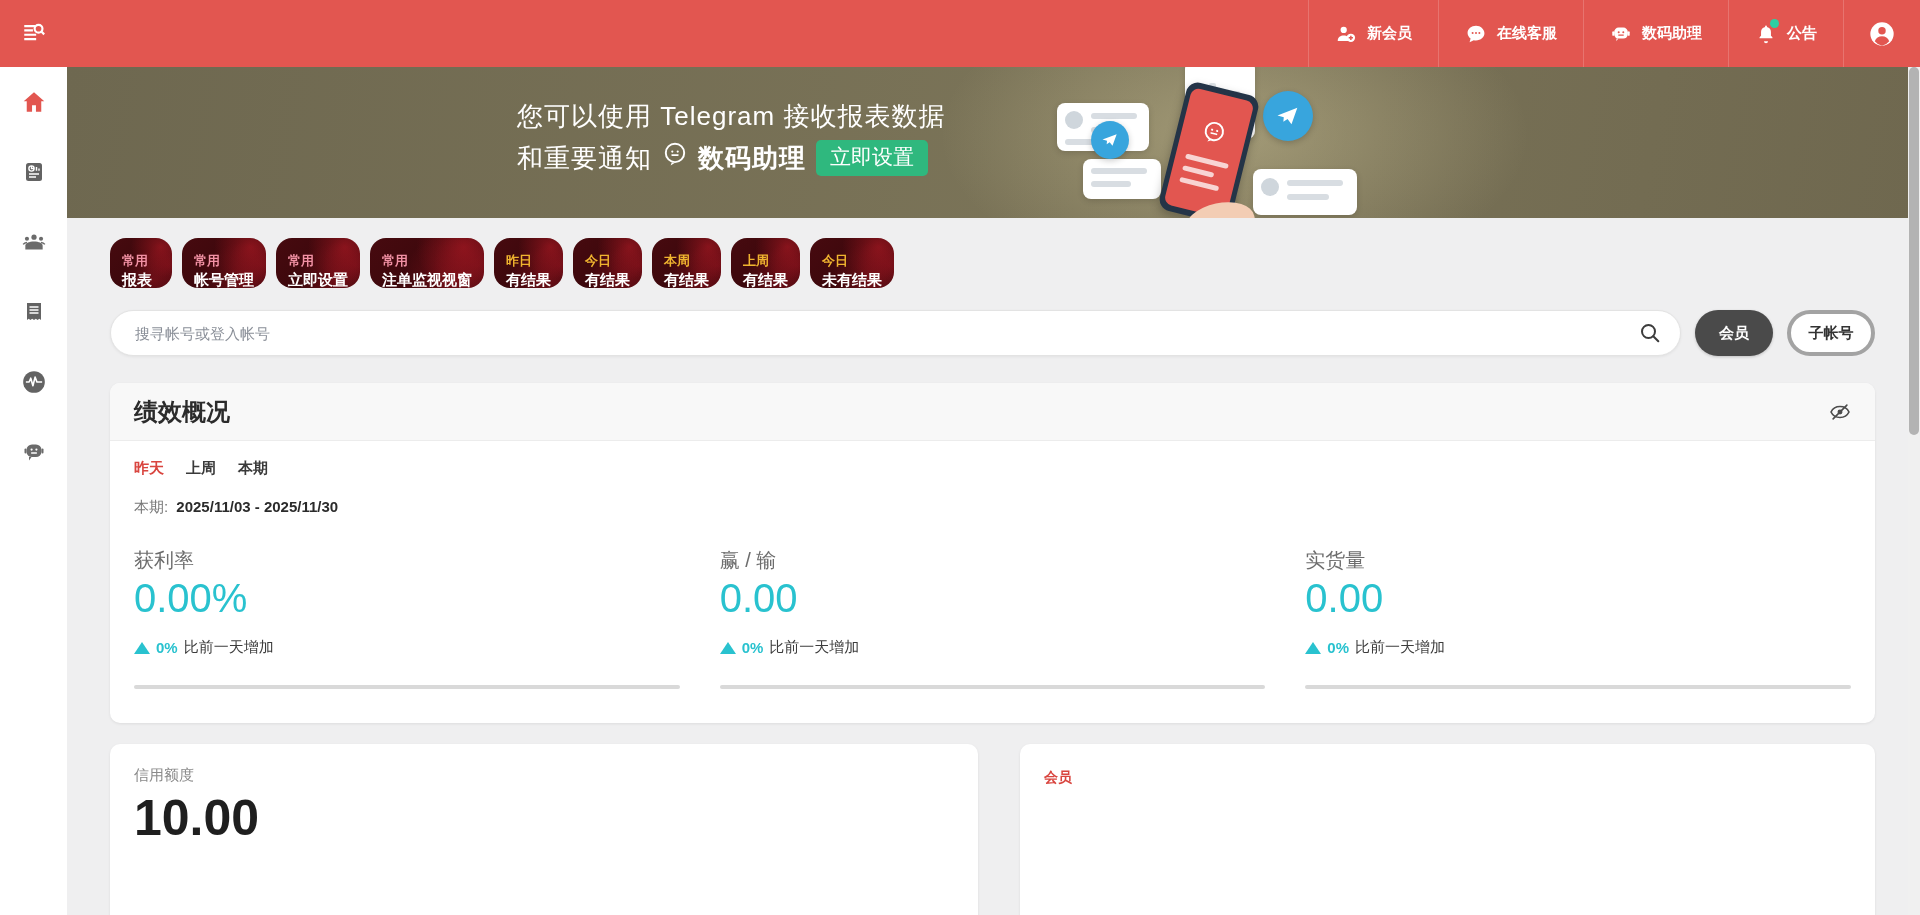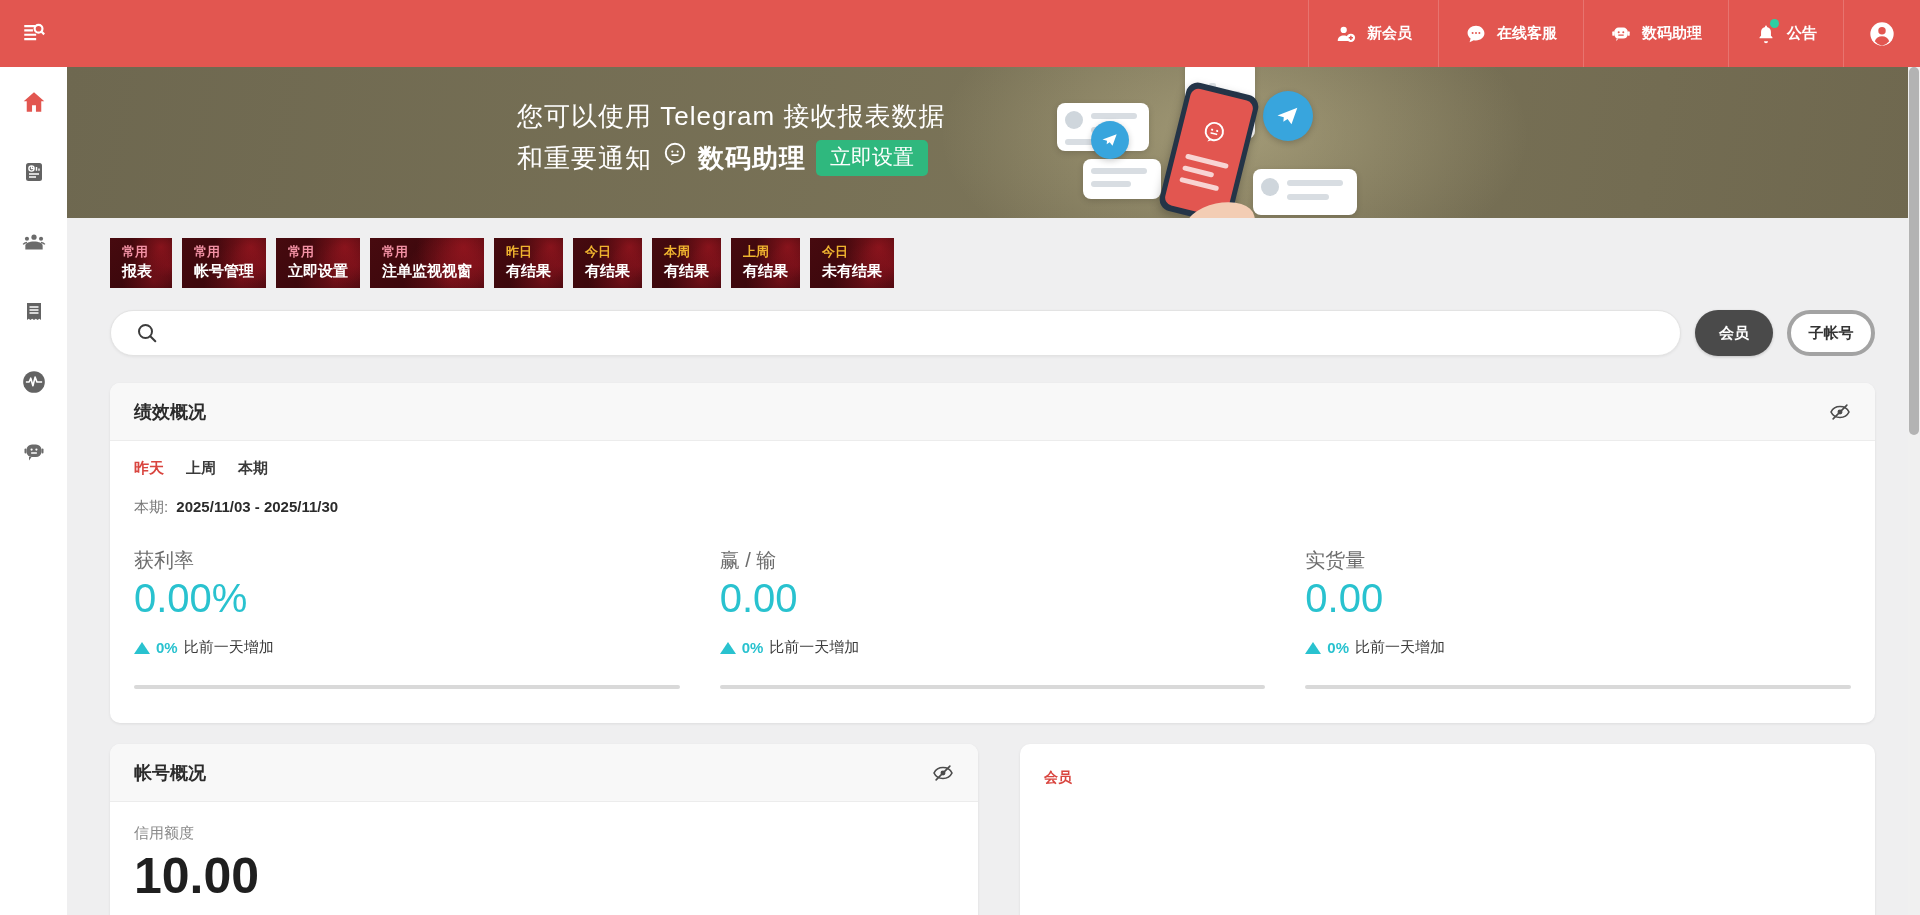--- a/index.html
+++ b/index.html
@@ -54,22 +54,22 @@
     background:#243447; border-radius:12px; transform:rotate(14deg);
     box-shadow:0 4px 10px rgba(0,0,0,.25); padding:6px 5px; }
   .phone-screen { width:100%; height:100%; background:#e25650; border-radius:8px; position:relative; }
   .phone-bubble { position:absolute; left:50%; top:26px; transform:translateX(-50%); }
   .phone-line { position:absolute; left:10px; height:5px; border-radius:3px; background:rgba(255,255,255,.75); }
   .hand { position:absolute; left:128px; top:128px; width:70px; height:40px;
     background:#f3cdb4; border-radius:50% 50% 0 0; transform:rotate(-12deg); }
 
   
   .chips { display:flex; gap:10px; margin:20px 0 0 43px; }
-  .chip { position:relative; min-width:62px; height:50px; border-radius:0; cursor:pointer;
-    padding:5px 12px 0; overflow:hidden; color:#fff;
+  .chip { position:relative; min-width:62px; height:50px; border-radius:16px; cursor:pointer;
+    padding:14px 12px 0; overflow:hidden; color:#fff;
     background:
       radial-gradient(circle at 82% 18%, rgba(170,25,35,.65), rgba(170,25,35,0) 46%),
       radial-gradient(circle at 70% 85%, rgba(140,20,30,.6), rgba(140,20,30,0) 52%),
       radial-gradient(circle at 95% 55%, rgba(120,15,25,.7), rgba(120,15,25,0) 40%),
       linear-gradient(135deg,#470a0f 0%, #33060a 100%); }
   .chip-tag { font-size:13px; font-weight:bold; line-height:18px; }
   .chip-tag.pink { color:#f291a4; }
   .chip-tag.yellow { color:#f0b42f; }
   .chip-label { font-size:15px; font-weight:bold; line-height:20px; white-space:nowrap; }
 
@@ -86,21 +86,21 @@
     display:flex; align-items:center; justify-content:center; cursor:pointer;
     font-family:inherit; }
   .pill-dark { width:78px; background:#4a4a4a; color:#fff; border:none;
     box-shadow:0 1px 3px rgba(0,0,0,.2); }
   .pill-light { width:88px; background:#fff; color:#333; border:4px solid #a3a3a3; }
 
   
   .panel { background:#fff; border-radius:10px; box-shadow:0 1px 3px rgba(0,0,0,.08); overflow:hidden; }
   .panel-head { height:58px; background:#f8f8f8; border-bottom:1px solid #ececec;
     display:flex; align-items:center; justify-content:space-between; padding:0 24px; }
-  .panel-title { font-size:18px; font-weight:bold; color:#2b2b2b; }
+  .panel-title { font-size:24px; font-weight:bold; color:#2b2b2b; }
   .eye-btn { cursor:pointer; display:flex; align-items:center; }
 
   .perf-panel { margin:27px 45px 0 43px; }
   .perf-body { padding:18px 24px 34px; }
   .tabs { display:flex; gap:22px; font-size:15px; font-weight:bold; }
   .tab { color:#3a3a3a; cursor:pointer;text-align:right; }
   .tab.active { color:#d9453f; }
   .period { margin-top:20px; font-size:15px; color:#777; }
   .period b { color:#2b2b2b; margin-left:4px; }
   .metrics { display:grid; grid-template-columns:1fr 1fr 1fr; column-gap:40px; margin-top:30px; }
@@ -372,20 +372,21 @@
       <div class="chip-label">有结果</div>
     </div>
     <div class="chip">
       <div class="chip-tag yellow">今日</div>
       <div class="chip-label">未有结果</div>
     </div>
   </div>
 
   <div class="search-row">
     <div class="search-box">
+      <input class="search-input" type="text" placeholder="搜寻帐号或登入帐号" style="">
       <span class="search-icon-btn">
         <svg width="24" height="24" viewBox="0 0 24 24" fill="none">
           <circle cx="10.5" cy="10.5" r="6.5" stroke="#3c3c3c" stroke-width="2"></circle>
           <path d="M15.3 15.3l5 5" stroke="#3c3c3c" stroke-width="2" stroke-linecap="round"></path>
         </svg>
       </span>
     </div>
     <button class="pill-btn pill-dark">会员</button>
     <button class="pill-btn pill-light">子帐号</button>
   </div>
@@ -441,30 +442,20 @@
             <span>比前一天增加</span>
           </div>
           <div class="m-bar"></div>
         </div>
       </div>
     </div>
   </div>
 
   <div class="bottom-row">
     <div class="panel acct-panel">
-      <div class="panel-head">
-        <span class="panel-title">帐号概况</span>
-        <span class="eye-btn">
-          <svg width="22" height="22" viewBox="0 0 24 24" fill="none">
-            <path d="M12 6c-4.5 0-8.2 2.7-9.8 6 1.6 3.3 5.3 6 9.8 6s8.2-2.7 9.8-6C20.2 8.7 16.5 6 12 6z" stroke="#4c4c4c" stroke-width="1.8"></path>
-            <circle cx="12" cy="12" r="2.7" fill="#4c4c4c"></circle>
-            <path d="M4.5 19.5L19.5 4.5" stroke="#4c4c4c" stroke-width="1.8" stroke-linecap="round"></path>
-          </svg>
-        </span>
-      </div>
       <div class="acct-body">
         <div class="credit-label">信用额度</div>
         <div class="credit-value">10.00</div>
       </div>
     </div>
     <div class="panel down-panel">
       <div class="down-body">
         <span class="down-member">会员</span>
       </div>
     </div>

